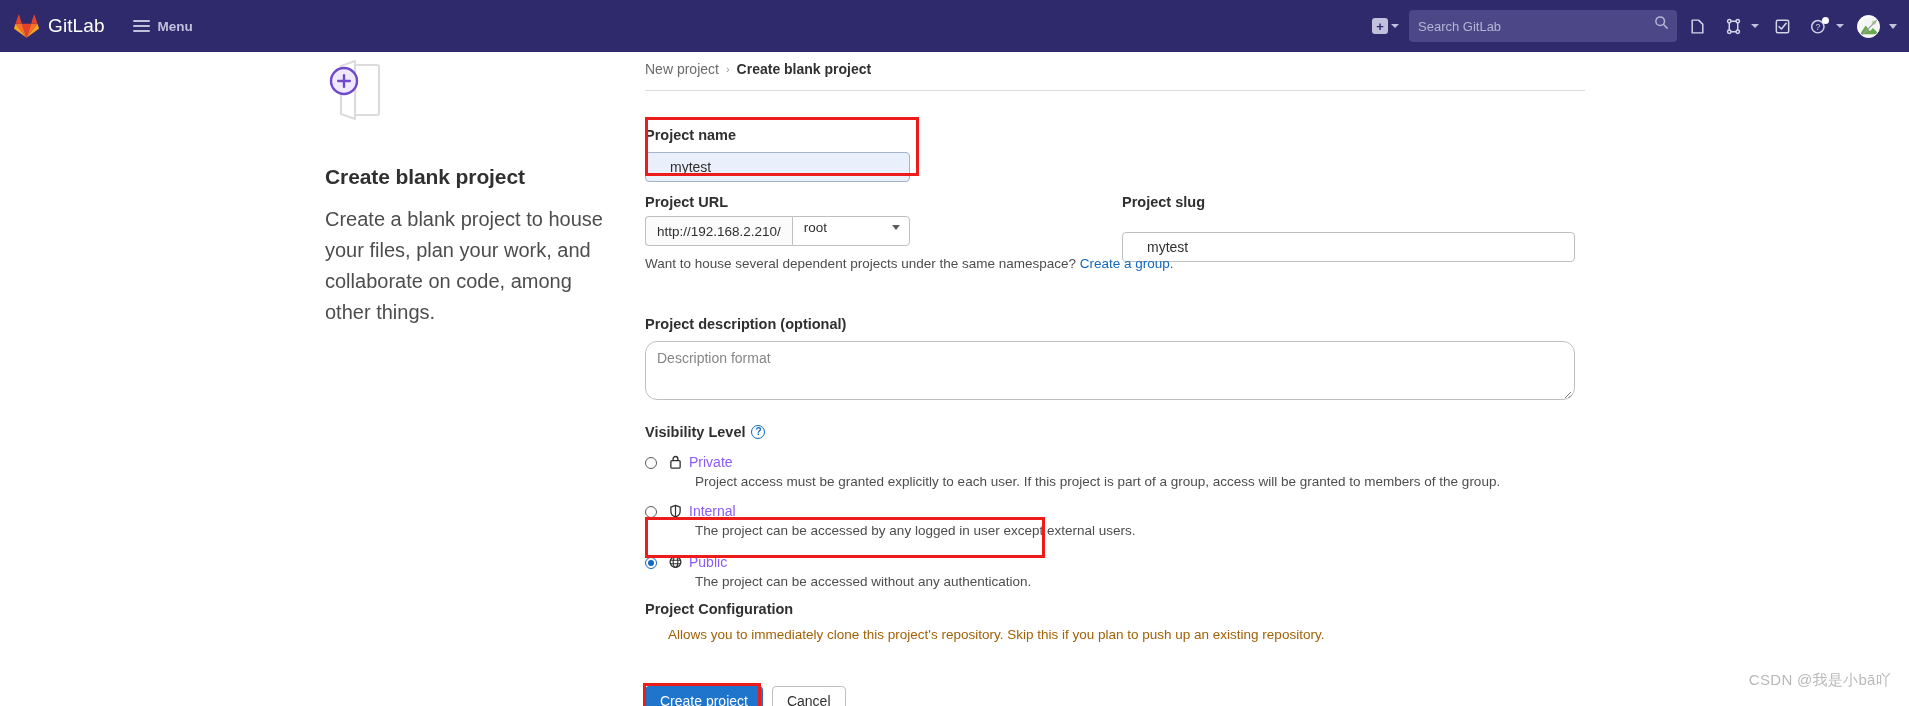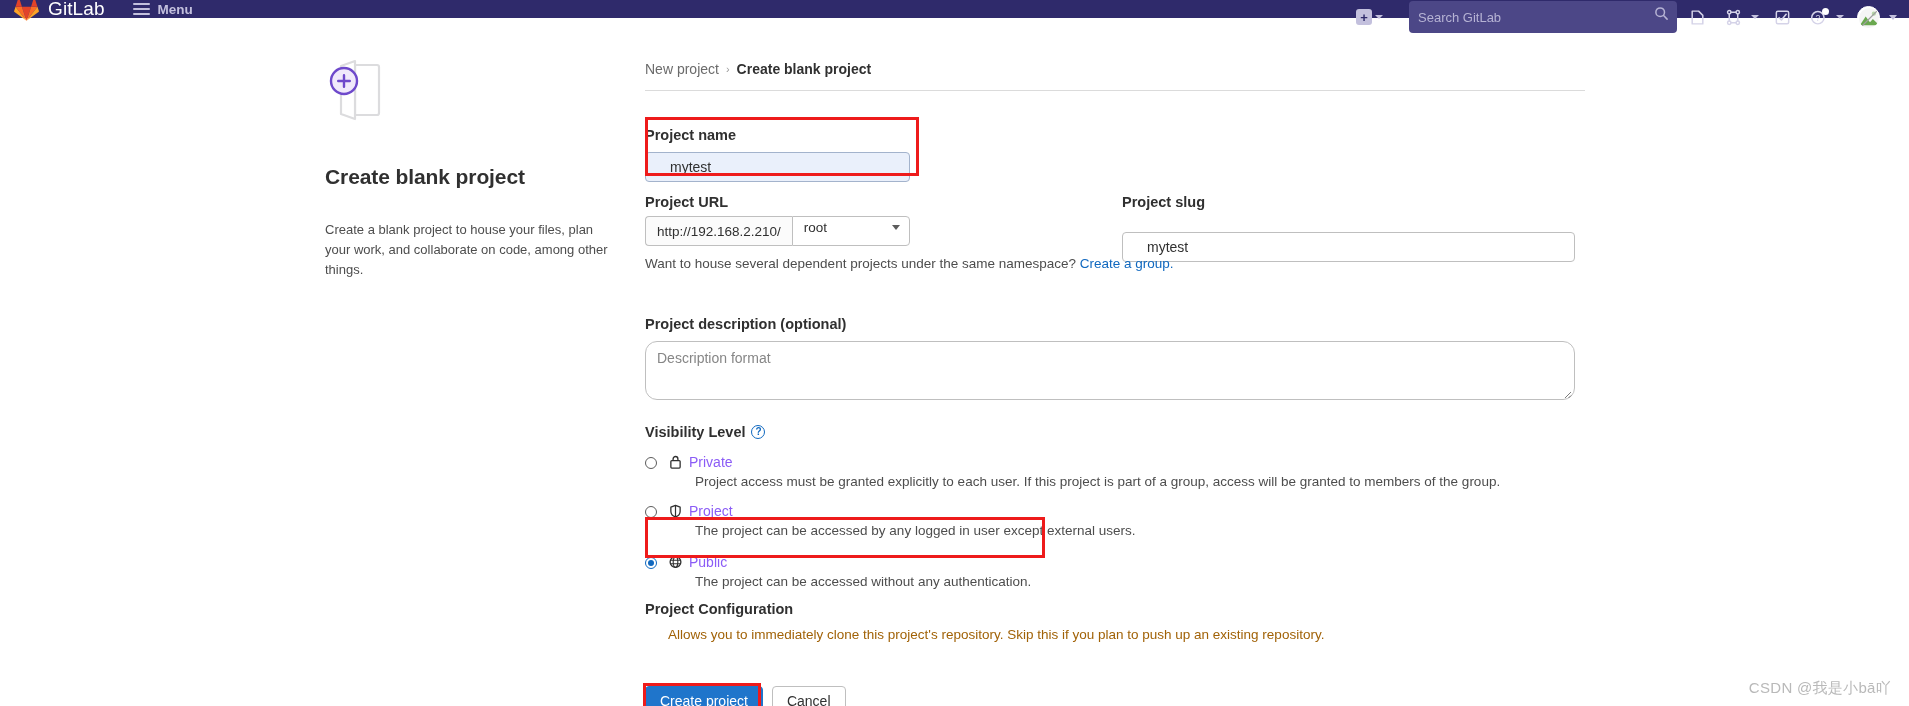--- a/index.html
+++ b/index.html
@@ -8,23 +8,23 @@
     width: 1909px; height: 706px;
     overflow: hidden;
     background: #ffffff;
     font-family: "Liberation Sans", sans-serif;
     -webkit-font-smoothing: antialiased;
   }
 
   
   .navbar {
     position: absolute; top: 0; left: 0;
-    width: 1909px; height: 18px;
+    width: 1909px; height: 52px;
     background: #2f2a6b;
-    display: flex; 
+    display: flex; align-items: center;
     z-index: 50;
   }
   .nav-left { display: flex; align-items: center; padding-left: 14px; gap: 0; }
   .gl-logo { width: 25px; height: 24px; display: block; }
   .gl-wordmark {
     color: #ffffff; font-size: 19px; font-weight: 400;
     margin-left: 9px; letter-spacing: .1px;
   }
   .menu-btn {
     display: flex; align-items: center; gap: 8px;
@@ -47,21 +47,21 @@
   }
   .caret { width: 0; height: 0; border-left: 4px solid transparent; border-right: 4px solid transparent; border-top: 4px solid #c3c0dd; }
   .caret-lg { border-left-width: 4.5px; border-right-width: 4.5px; border-top-width: 5px; }
 
   .searchbox {
     width: 268px; height: 27px;
     background: #4c4787;
     border-radius: 4px;
     display: flex; align-items: center;
     padding: 16px 9px;
-    margin-left: 20px; margin-right: 2px;
+    margin-left: 4px; margin-right: 2px;
     position: relative;
     cursor: text;
   }
   .searchbox .ph { color: #b6b3d4; font-size: 13px; }
   .searchbox .mag { position: absolute; right: 8px; top: 5px; }
 
   .nav-icon-btn {
     width: 36px; height: 34px;
     display: flex; align-items: center; justify-content: center;
     cursor: pointer; position: relative;
@@ -85,22 +85,22 @@
   
   .promo {
     position: absolute; left: 325px; top: 17px; width: 292px;
   }
   .promo-illu { width: 84px; height: 84px; position: relative; margin-left: 0px; }
   .promo-title {
     margin-top: 30px;
     font-size: 21px; font-weight: 600; color: #303030; letter-spacing: -.1px;
   }
   .promo-desc {
-    margin-top: 31px;
-    font-size: 13px; line-height: 1.55; color: #4d4d4d; max-width: 292px;
+    margin-top: 15px;
+    font-size: 20px; line-height: 1.55; color: #4d4d4d; max-width: 292px;
   }
 
   
   .form-col { position: absolute; left: 645px; top: 0px; width: 940px; }
 
   .breadcrumb { display: flex; align-items: center; gap: 7px; padding-top: 27px; font-size: 14px; }
   .bc-link { color: #6b6b6b; cursor: pointer; }
   .bc-sep { color: #9b9b9b; font-size: 11px; }
   .bc-cur { color: #303030; font-weight: 600; }
 
@@ -202,21 +202,21 @@
     height: 30px; border-radius: 4px; font-size: 14px;
     display: flex; align-items: center; justify-content: center;
     cursor: pointer; font-family: "Liberation Sans", sans-serif;
     padding: 0 14px; border: 1px solid transparent;
   }
   .btn-primary { background: #1f75cb; color: #fff; border-color: #1f75cb; }
   .btn-default { background: #fff; color: #303030; border: 1px solid #bfbfbf; }
 
   
   .watermark {
-    position: absolute; right: 18px; bottom: 8px;
+    position: absolute; right: 18px; bottom: 16px;
     font-size: 15px; color: #b9b9b9;
     font-family: "Liberation Sans", sans-serif;
     letter-spacing: .3px;
   }
 </style>
 </head>
 <body>
 
 <div class="navbar">
   <div class="nav-left">
@@ -413,21 +413,21 @@
 
       <div class="vis-opt">
         <div class="vis-row">
           <span class="radio"></span>
           <span class="vis-icon">
             <svg width="13" height="14" viewBox="0 0 14 15" aria-hidden="true">
               <path d="M7 1.4 12 3.4v4.3c0 3.2-2.2 5.3-5 6.1-2.8-.8-5-2.9-5-6.1V3.4z" fill="none" stroke="#303030" stroke-width="1.4" stroke-linejoin="round"></path>
               <path d="M7 1.8v11.6" stroke="#303030" stroke-width="1.3"></path>
             </svg>
           </span>
-          <span class="vis-name">Project</span>
+          <span class="vis-name">Internal</span>
         </div>
         <div class="vis-desc">The project can be accessed by any logged in user except external users.</div>
       </div>
 
       <div class="vis-opt" style="margin-top:16px">
         <div class="vis-row">
           <span class="radio checked"></span>
           <span class="vis-icon">
             <svg width="13" height="14" viewBox="0 0 14 14" aria-hidden="true">
               <circle cx="7" cy="7" r="5.8" fill="none" stroke="#303030" stroke-width="1.4"></circle>

